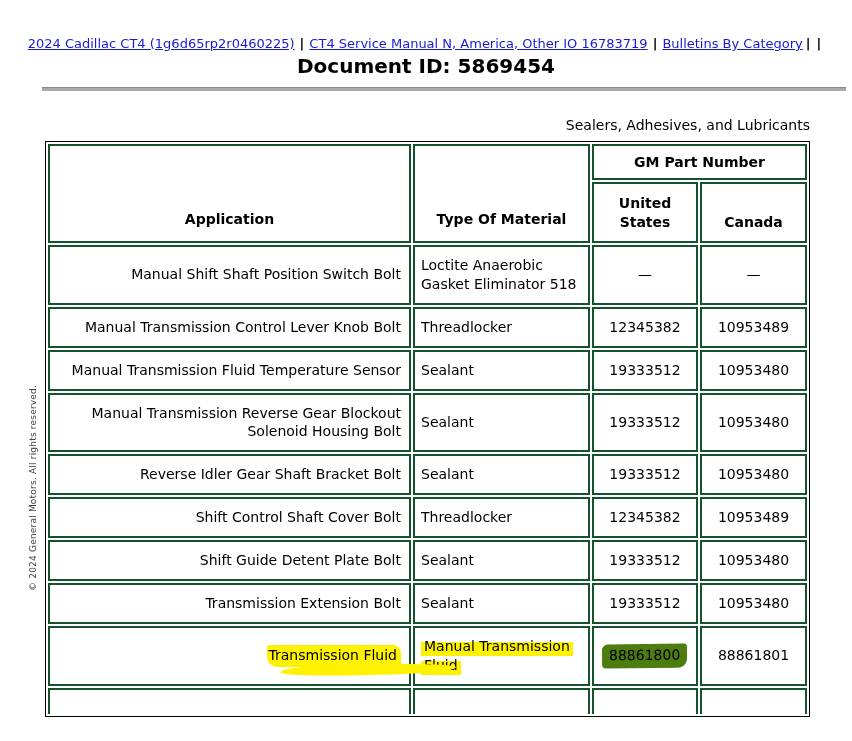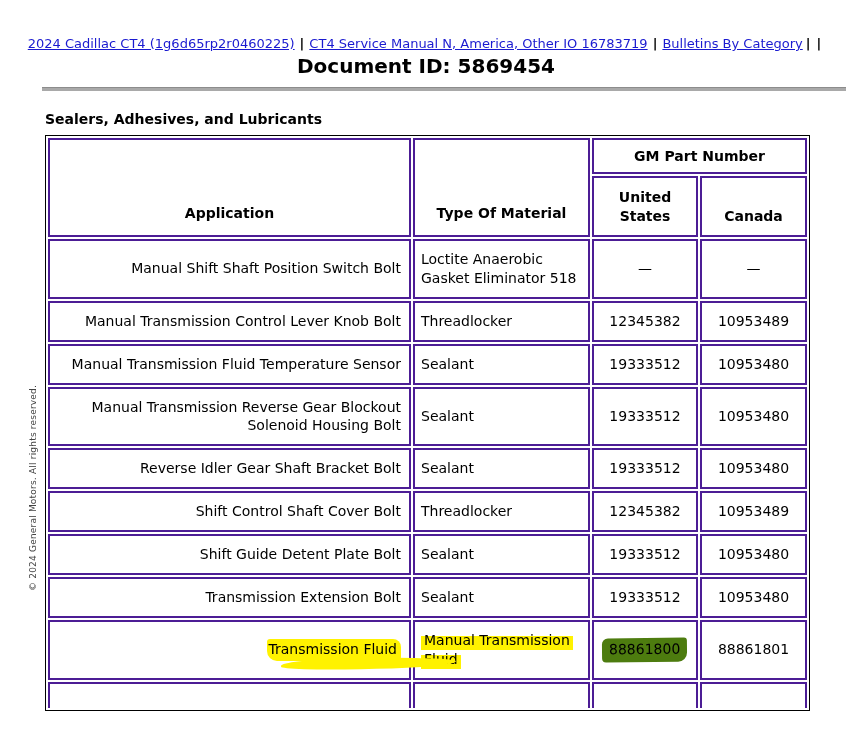--- a/index.html
+++ b/index.html
@@ -39,38 +39,38 @@
     border-top:1px solid #8c8c8c;
   }
   h1.page-title{
     margin:11px 0 0 45px;
     font-size:23px;
     font-weight:bold;
     letter-spacing:0.2px;
   }
   .tbl-caption{
     width:765px;
-    margin:20px 0 8px 45px;
-    text-align:left;
-    font-weight:bold;
+    margin:26px 0 8px 45px;
+    text-align:right;
+    font-weight:normal;
     font-size:14px;
   }
   
   table.sealers{
     margin-left:45px;
     width:765px;
     table-layout:fixed;
     border-collapse:separate;
     border-spacing:2px;
     border:1px solid #000;
     font-size:14px;
   }
   td,th{
     box-sizing:border-box;
-    border:2px solid #4c1d95;
+    border:2px solid #14532d;
     background:#fff;
     line-height:1.35;
   }
   th{font-weight:bold;text-align:center;}
   .th-span{vertical-align:bottom;padding:6px 6px 12px 6px;}
   .th-gm{height:36px;vertical-align:middle;padding:4px;}
   .th-sub{height:61px;vertical-align:bottom;padding:4px 6px 9px 6px;}
   td.app{text-align:right;vertical-align:middle;padding:9px 8px;}
   td.mat{text-align:left;vertical-align:middle;padding:9px 6px;}
   td.num{text-align:center;vertical-align:middle;padding:9px 4px;}

